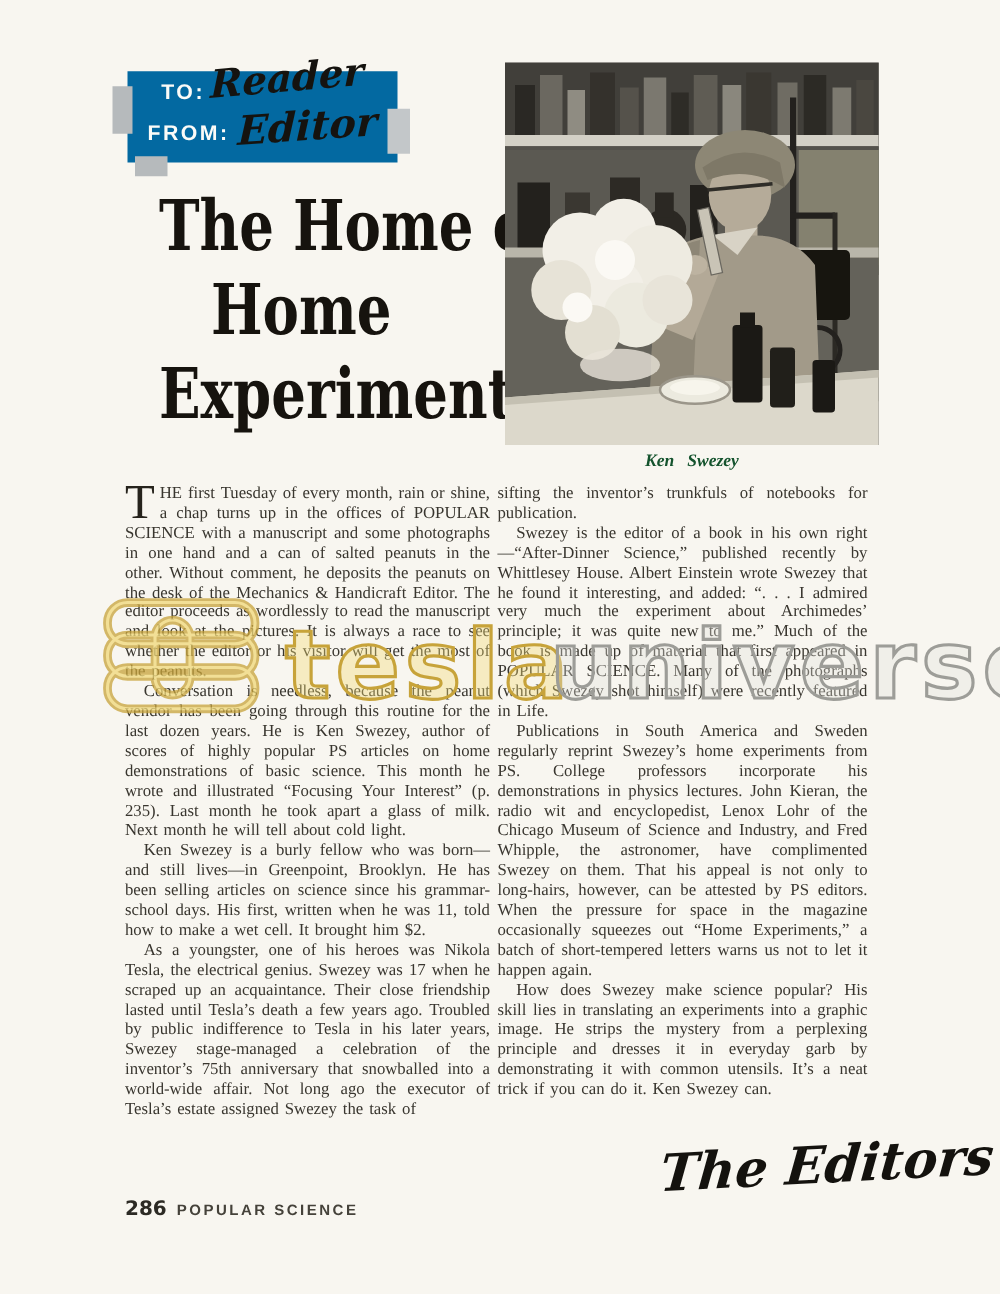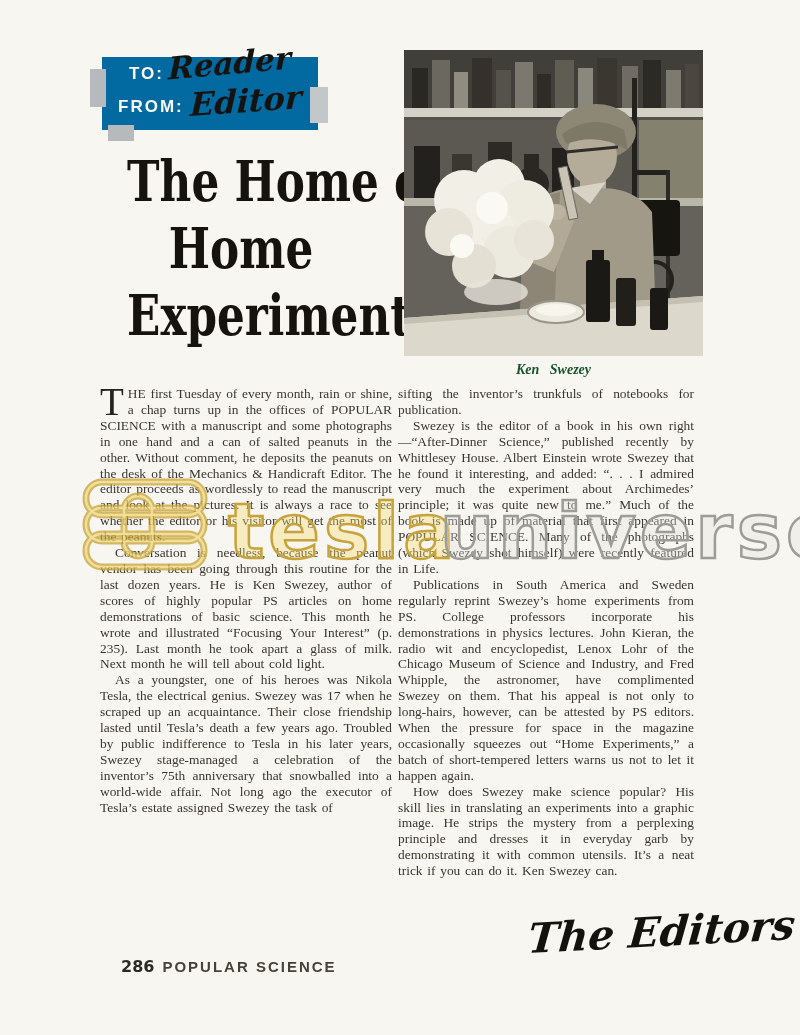--- a/index.html
+++ b/index.html
@@ -124,25 +124,25 @@
     white-space:nowrap;
   }
 
   
   .footer {
     position:absolute; left:100px; top:957px;
     display:flex; align-items:baseline; gap:8px;
   }
   .footer .page-num {
     font-family:"DejaVu Sans", sans-serif;
-    font-weight:bold; font-size:16px; color:#2c2a24;margin-left:21px;
+    font-weight:bold; font-size:16px; color:#2c2a24;
   }
   .footer .magazine {
     font-family:"Liberation Sans", sans-serif;
-    font-weight:bold; font-size:15px; letter-spacing:2px;
+    font-weight:bold; font-size:12px; letter-spacing:2px;
     color:#45423a;
     text-align:center;
   }
 </style>
 </head>
 <body>
 
 <div class="stamp">
   <div class="stamp-chip"></div>
   <span class="stamp-label stamp-to">TO:</span>
@@ -241,20 +241,21 @@
       <ellipse cx="152" cy="262" rx="28" ry="11" fill="#eceadf" stroke="#9b968a" stroke-width="2"></ellipse>
       <ellipse cx="152" cy="260" rx="20" ry="6" fill="#f7f5ec"></ellipse>
     </g>
   </svg>
 </div>
 <div class="photo-caption">Ken Swezey</div>
 
 <div class="col col-left">
   <p class="no-indent"><span class="dropcap">T</span><span>HE first Tuesday of every month, rain or shine, a chap turns up in the offices of POPULAR SCIENCE with a manuscript and some photographs in one hand and a can of salted peanuts in the other. Without comment, he deposits the peanuts on the desk of the Mechanics &amp; Handicraft Editor. The editor proceeds as wordlessly to read the manuscript and look at the pictures. It is always a race to see whether the editor or his visitor will get the most of the peanuts.</span></p>
   <p>Conversation is needless, because the peanut vendor has been going through this routine for the last dozen years. He is Ken Swezey, author of scores of highly popular PS articles on home demonstrations of basic science. This month he wrote and illustrated “Focusing Your Interest” (p. 235). Last month he took apart a glass of milk. Next month he will tell about cold light.</p>
+  <p>Ken Swezey is a burly fellow who was born—and still lives—in Greenpoint, Brooklyn. He has been selling articles on science since his grammar-school days. His first, written when he was 11, told how to make a wet cell. It brought him $2.</p>
   <p>As a youngster, one of his heroes was Nikola Tesla, the electrical genius. Swezey was 17 when he scraped up an acquaintance. Their close friendship lasted until Tesla’s death a few years ago. Troubled by public indifference to Tesla in his later years, Swezey stage-managed a celebration of the inventor’s 75th anniversary that snowballed into a world-wide affair. Not long ago the executor of Tesla’s estate assigned Swezey the task of</p>
 </div>
 
 <div class="col col-right">
   <p class="no-indent">sifting the inventor’s trunkfuls of notebooks for publication.</p>
   <p>Swezey is the editor of a book in his own right—“After-Dinner Science,” published recently by Whittlesey House. Albert Einstein wrote Swezey that he found it interesting, and added: “. . . I admired very much the experiment about Archimedes’ principle; it was quite new to me.” Much of the book is made up of material that first appeared in POPULAR SCIENCE. Many of the photographs (which Swezey shot himself) were recently featured in Life.</p>
   <p>Publications in South America and Sweden regularly reprint Swezey’s home experiments from PS. College professors incorporate his demonstrations in physics lectures. John Kieran, the radio wit and encyclopedist, Lenox Lohr of the Chicago Museum of Science and Industry, and Fred Whipple, the astronomer, have complimented Swezey on them. That his appeal is not only to long-hairs, however, can be attested by PS editors. When the pressure for space in the magazine occasionally squeezes out “Home Experiments,” a batch of short-tempered letters warns us not to let it happen again.</p>
   <p>How does Swezey make science popular? His skill lies in translating an experiments into a graphic image. He strips the mystery from a perplexing principle and dresses it in everyday garb by demonstrating it with common utensils. It’s a neat trick if you can do it. Ken Swezey can.</p>
 </div>
 

